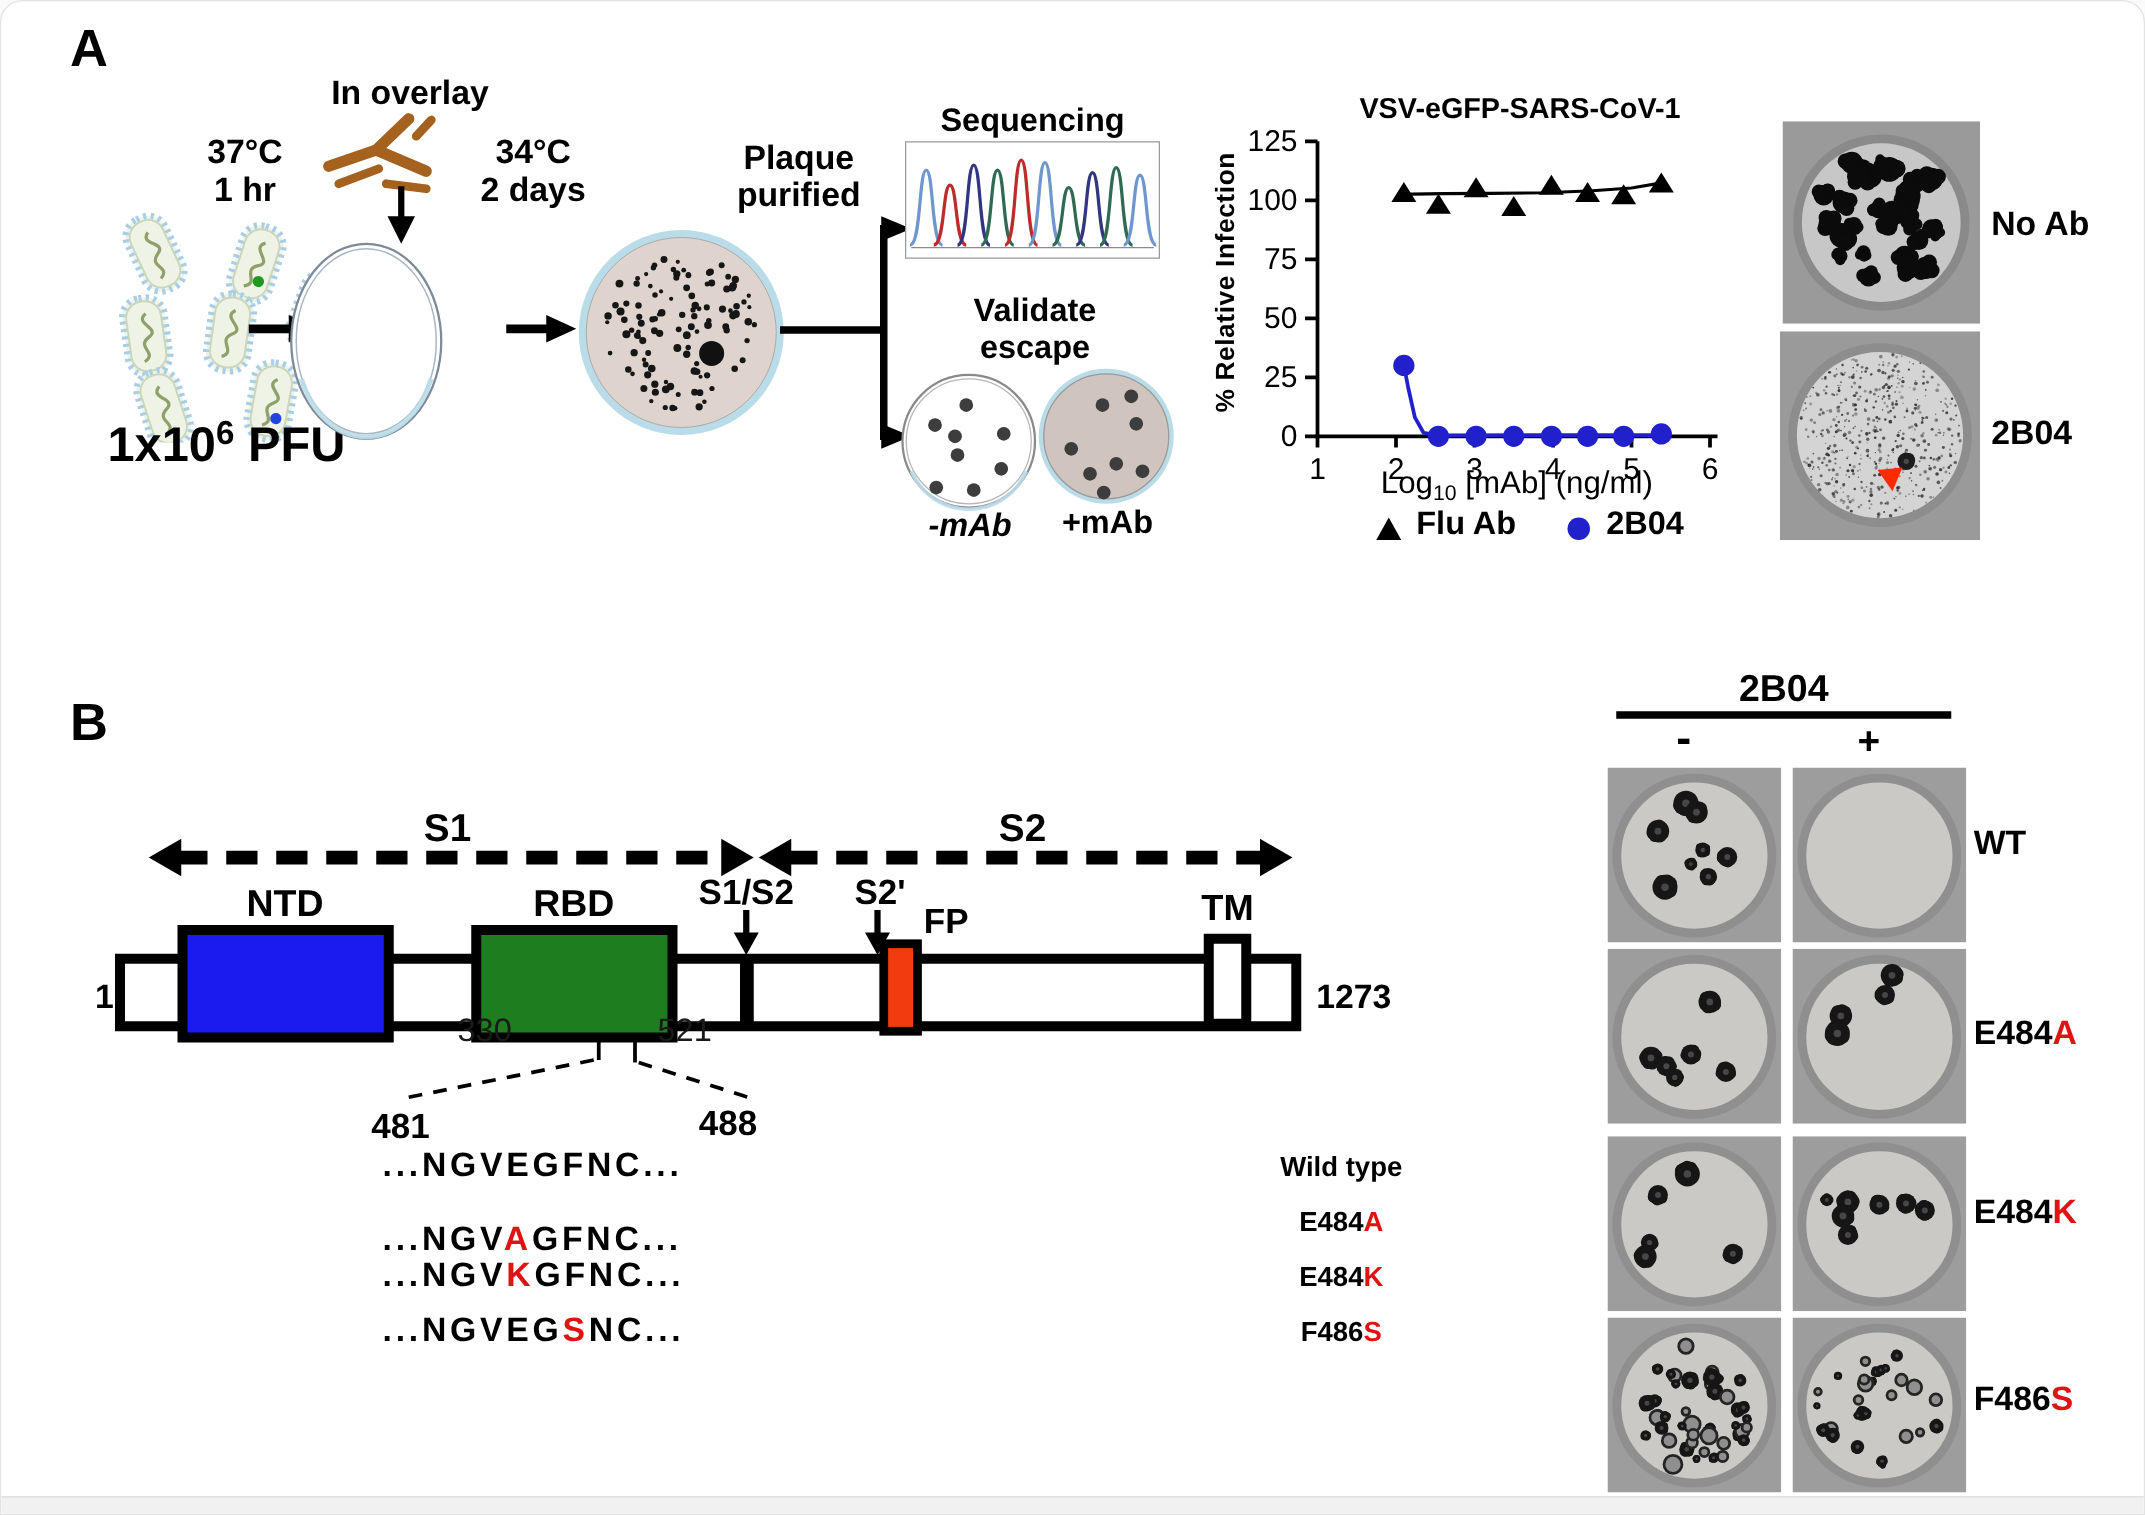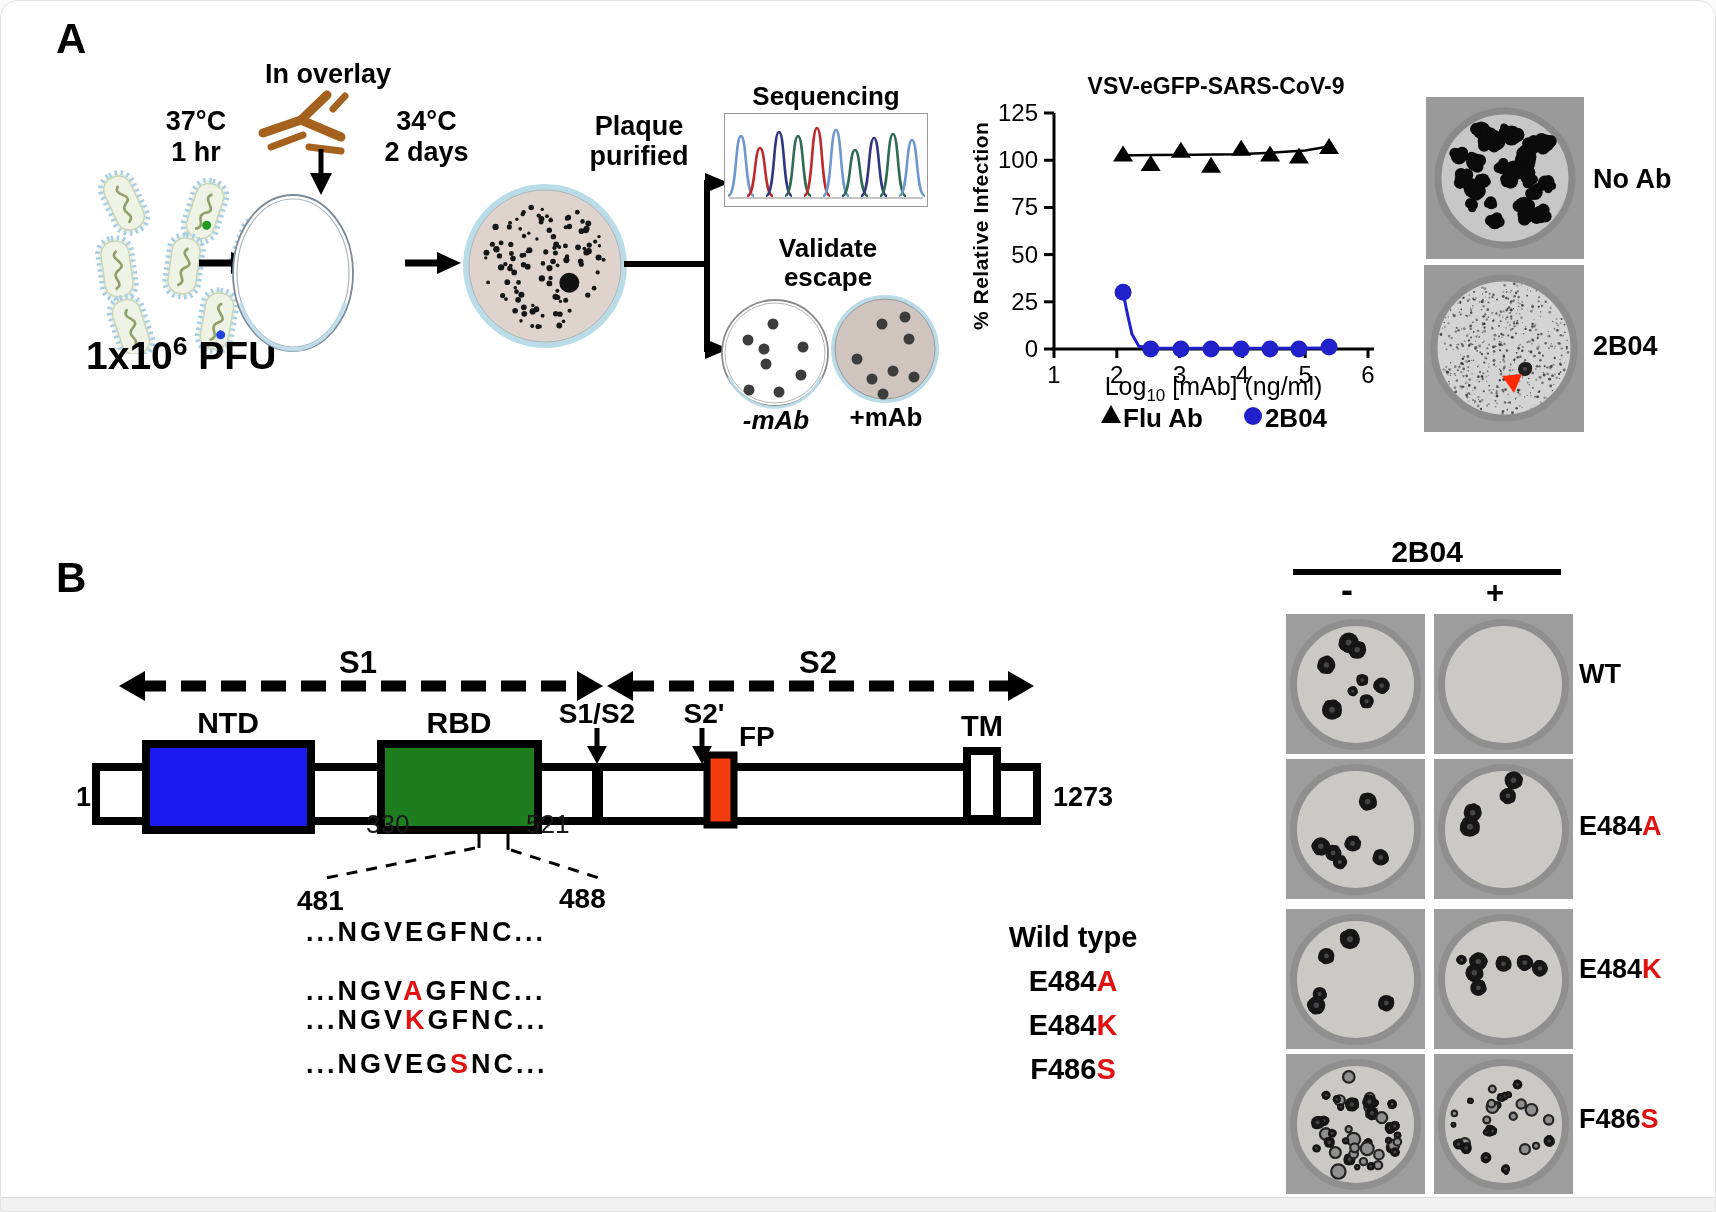--- a/index.html
+++ b/index.html
@@ -8,27 +8,27 @@
          border:1px solid #e3e3e3;border-radius:18px 18px 0 0;box-sizing:border-box;}
   .abs{position:absolute;}
   .b{font-weight:bold;}
   .ctr{text-align:center;}
   .panel-label{font-size:42px;font-weight:bold;}
   .step-label{font-size:27px;font-weight:bold;line-height:31px;text-align:center;}
   .cap-label{font-size:26px;font-weight:bold;text-align:center;}
   .red{color:#e01212;}
   .seq-row{font-size:27px;font-weight:bold;letter-spacing:3px;white-space:pre;}
   .note-row{font-size:26px;font-weight:bold;}
-  .name-row{font-size:29px;font-weight:bold;text-align:center;}
+  .name-row{font-size:22px;font-weight:bold;text-align:center;}
   .grid-label{font-size:27px;font-weight:bold;white-space:nowrap;}
   .tickfont{font-size:24px;}
   #ylabel-rot{writing-mode:vertical-rl;transform:rotate(180deg);text-align:center;
               font-weight:bold;font-size:21px;letter-spacing:.5px;}
   .legend{display:flex;align-items:center;gap:38px;font-size:26px;font-weight:bold;}
-  .legend .item{display:flex;align-items:flex-start;gap:0;}
+  .legend .item{display:flex;align-items:flex-end;gap:10px;}
   .footer-strip{position:absolute;left:0;bottom:0;width:100%;height:13px;
                 background:#f1f1f1;border-top:1px solid #dcdcdc;}
   sub{font-size:0.68em;}
   sup{font-size:0.68em;}
 </style>
 </head>
 <body>
 
 <div class="stage">
 
@@ -299,21 +299,21 @@
       <circle cx="43" cy="86" r="5.5" fill="#3d3d3d"></circle>
       <circle cx="64" cy="78" r="5.5" fill="#3d3d3d"></circle>
       <circle cx="85" cy="84" r="5.5" fill="#3d3d3d"></circle>
       <circle cx="54" cy="101" r="5.5" fill="#3d3d3d"></circle>
       <circle cx="76" cy="24" r="5.5" fill="#3d3d3d"></circle>
     </svg>
 
   <div class="abs cap-label" style="left:720px;top:404px;width:110px;font-style:italic;">-mAb</div>
   <div class="abs cap-label" style="left:830px;top:401px;width:110px;">+mAb</div>
 
-  <div class="abs b ctr" style="left:1075px;top:72px;width:280px;font-size:23px;">VSV-eGFP-SARS-CoV-9</div>
+  <div class="abs b ctr" style="left:1075px;top:72px;width:280px;font-size:23px;">VSV-eGFP-SARS-CoV-1</div>
   <div id="ylabel-rot" class="abs" style="left:968px;top:112px;width:30px;height:225px;">% Relative Infection</div>
   <svg id="dose-chart" class="abs" style="left:955px;top:70px;" width="430" height="315" viewBox="0 0 430 315">
       <line x1="98" y1="42" x2="98" y2="278" stroke="#000" stroke-width="3"></line>
       <line x1="96" y1="278" x2="418" y2="278" stroke="#000" stroke-width="3"></line>
       <line x1="88" y1="278" x2="98" y2="278" stroke="#000" stroke-width="3"></line>
       <text x="82" y="286" text-anchor="end" font-size="24">0</text>
       <line x1="88" y1="230.8" x2="98" y2="230.8" stroke="#000" stroke-width="3"></line>
       <text x="82" y="238.8" text-anchor="end" font-size="24">25</text>
       <line x1="88" y1="183.60000000000002" x2="98" y2="183.60000000000002" stroke="#000" stroke-width="3"></line>
       <text x="82" y="191.60000000000002" text-anchor="end" font-size="24">50</text>

